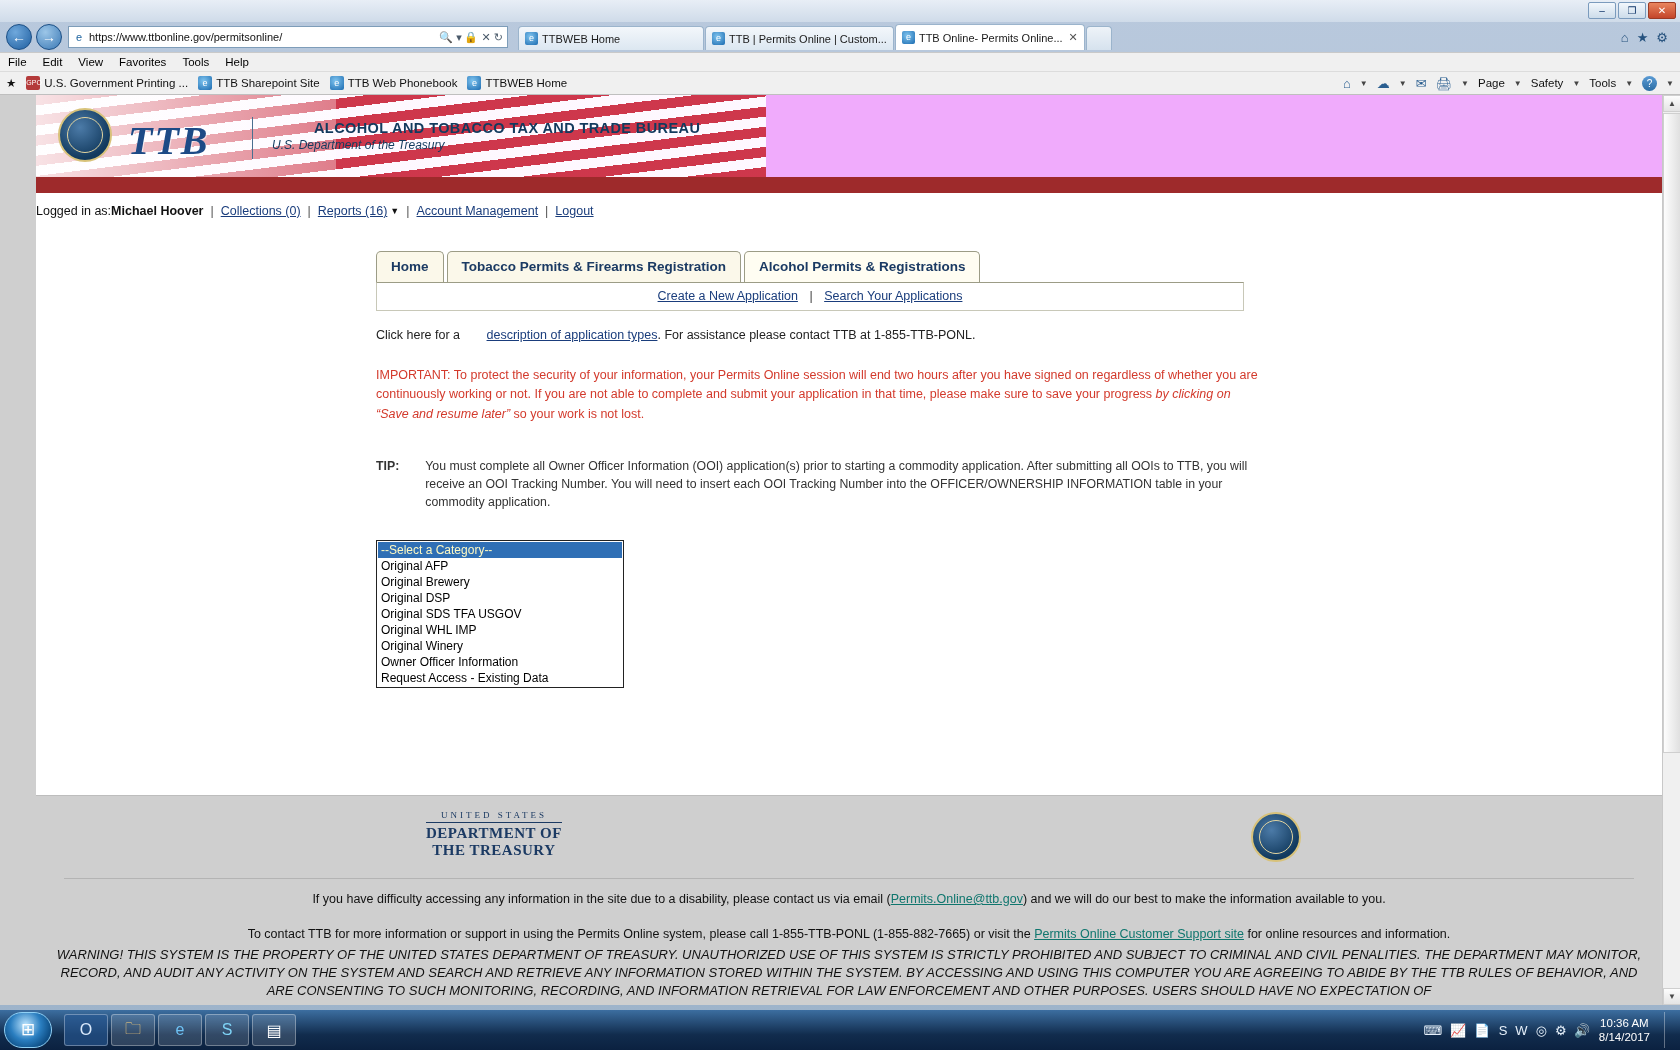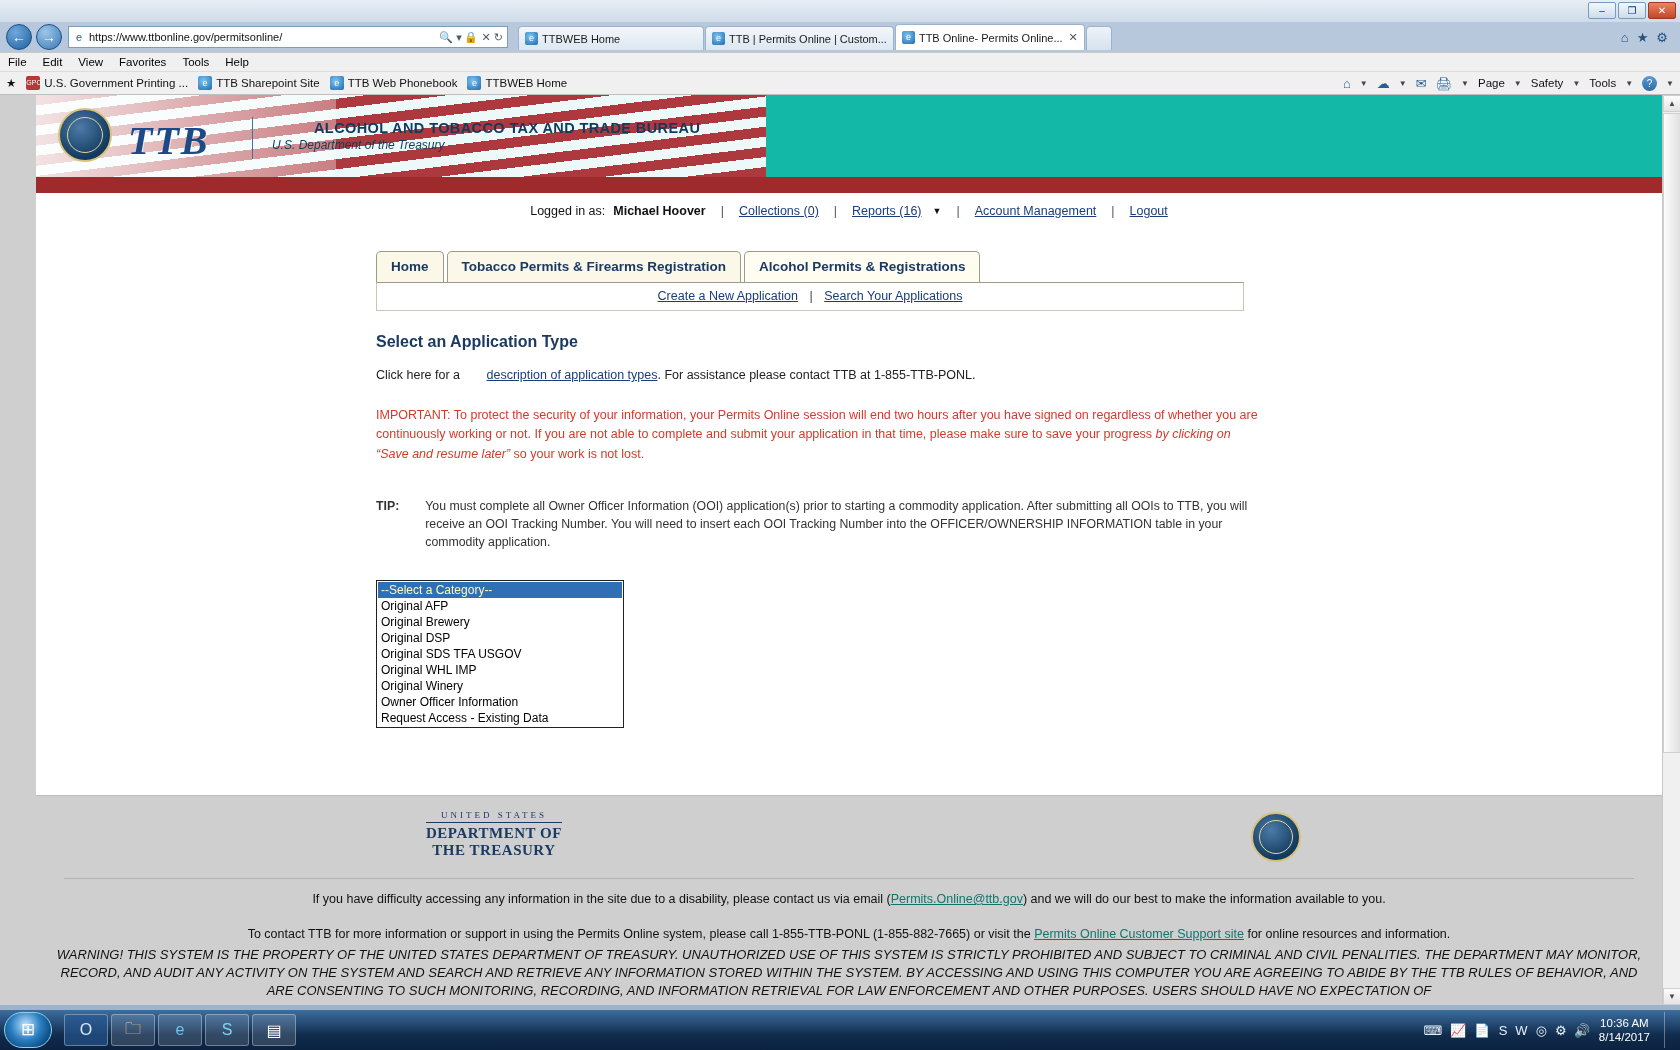--- a/index.html
+++ b/index.html
@@ -134,21 +134,21 @@
   .page {
     position: absolute; left: 36px; right: 18px; top: 0; bottom: 0;
     background: #fff;
     overflow: hidden;
   }
 
   
   .banner {
     position: relative;
     height: 82px;
-    background: #14b8a6;
+    background: #f0abfc;
     overflow: hidden;
   }
   .flag {
     position: absolute; left: 0; top: 0; width: 730px; height: 82px;
     background:
       repeating-linear-gradient(-7deg, rgba(200,35,45,0.85) 0 10px, rgba(255,255,255,0.92) 10px 20px);
   }
   .flag:after {
     content: "";
     position: absolute; left: 0; top: 0; width: 300px; height: 82px;
@@ -176,23 +176,23 @@
     position: absolute; left: 236px; top: 25px;
     color: #123a5e;
   }
   .agency .l1 { font-size: 14.5px; font-weight: bold; letter-spacing: 0.4px; margin-left: 42px; }
   .agency .l2 { font-size: 12px; font-weight: normal; font-style: italic; margin-top: 2px; }
   .redbar { height: 16px; background: #9e2a2b; }
 
   
   .loginstrip {
     height: 36px;
-    display: flex; align-items: center; justify-content: center;
+    display: flex; align-items: center; justify-content: flex-start;
     font-size: 12.5px; color: #111;
-    gap: 8px;
+    gap: 0;
   }
   .loginstrip .sep { margin: 0 7px; color: #555; }
   .loginstrip a { color: #1a3d7c; text-decoration: underline; }
   .caret-dn { font-size: 9px; margin-left: 3px; }
 
   
   .content { padding: 22px 0 0 340px; }
   .tabrow { display: flex; align-items: flex-end; gap: 3px; }
   .ptab {
     border: 1px solid #9c9c86;
@@ -469,21 +469,20 @@
           <div class="ptab plain">Home</div>
           <div class="ptab plain">Tobacco Permits &amp; Firearms Registration</div>
           <div class="ptab sel">Alcohol Permits &amp; Registrations</div>
         </div>
         <div class="subnav">
           <a href="#">Create a New Application</a>
           <span class="pipe">|</span>
           <a href="#">Search Your Applications</a>
         </div>
 
-        <h1 class="sect">Select an Application Type</h1>
 
         <div class="clickhere">
           <span>Click here for a </span><a href="#">description of application types</a><span>.   For assistance please contact TTB at 1-855-TTB-PONL.</span>
         </div>
 
         <div class="important">
           <span>IMPORTANT: To protect the security of your information, your Permits Online session will end two hours after you have signed on regardless of whether you are continuously working or not. If you are not able to complete and submit your application in that time, please make sure to save your progress </span><i>by clicking on “Save and resume later”</i><span> so your work is not lost.</span>
         </div>
 
         <div class="tip">

